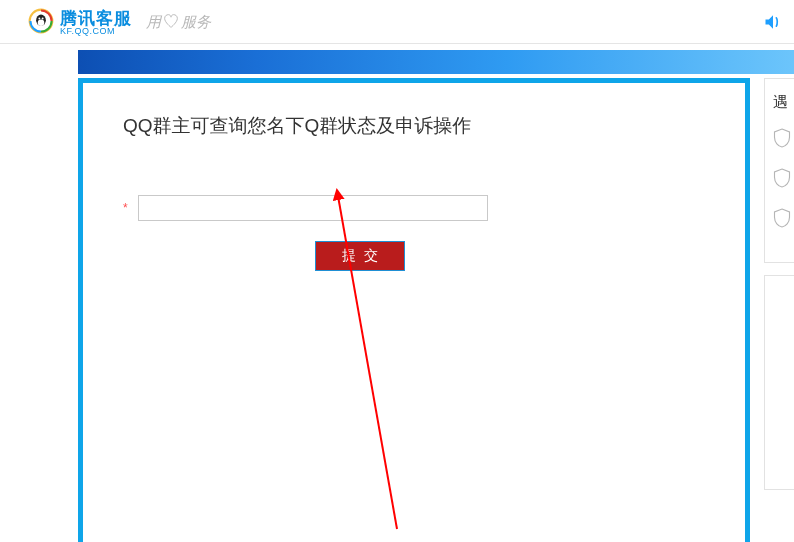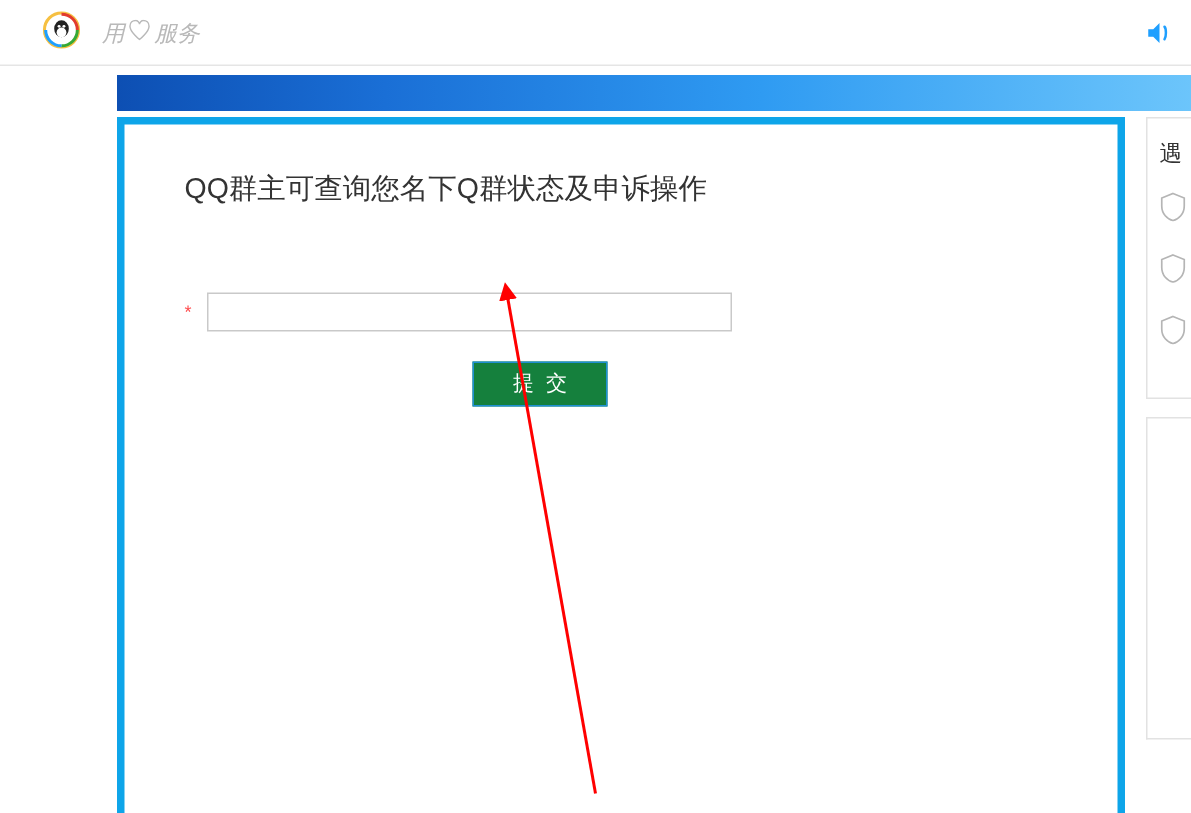--- a/index.html
+++ b/index.html
@@ -100,21 +100,21 @@
       height: 26px;
       border: 1px solid #c9c9c9;
       padding: 2px 6px;
       font-size: 13px;
       margin-left: 6px;
     }
     .submit-row {
       padding-left: 192px;
     }
     .submit-btn {
-      background: #15803d;
+      background: #b91c1c;
       border: 1px solid #1f8fd4;
       color: #fff;
       font-size: 14px;
       letter-spacing: 8px;
       padding: 5px 18px 5px 26px;
       cursor: pointer;
     }
     .right-sidebar {
       position: absolute;
       left: 764px;
@@ -162,20 +162,24 @@
         <circle cx="16" cy="16" r="14" fill="none" stroke="#f6c042" stroke-width="2.5"></circle>
         <path d="M16 3 A13 13 0 0 1 29 16" fill="none" stroke="#e23b2e" stroke-width="2.5"></path>
         <path d="M29 16 A13 13 0 0 1 16 29" fill="none" stroke="#36a936" stroke-width="2.5"></path>
         <path d="M16 29 A13 13 0 0 1 3 16" fill="none" stroke="#1e9fff" stroke-width="2.5"></path>
         <ellipse cx="16" cy="15" rx="6" ry="7" fill="#222"></ellipse>
         <ellipse cx="16" cy="18" rx="4" ry="4" fill="#fff"></ellipse>
         <circle cx="14" cy="13" r="1.2" fill="#fff"></circle>
         <circle cx="18" cy="13" r="1.2" fill="#fff"></circle>
       </svg>
     </span>
+    <div class="logo-text">
+      <span class="brand">腾讯客服</span>
+      <span class="brand-sub">KF.QQ.COM</span>
+    </div>
   </div>
   <div class="slogan">
     <span>用</span>
     <span class="heart">
       <svg width="16" height="14" viewBox="0 0 24 22">
         <path d="M12 21 C12 21 2 13 2 7 C2 3 5 1 8 1 C10 1 12 3 12 5 C12 3 14 1 16 1 C19 1 22 3 22 7 C22 13 12 21 12 21 Z" fill="none" stroke="#b9b9b9" stroke-width="1.5"></path>
       </svg>
     </span>
     <span>服务</span>
   </div>

